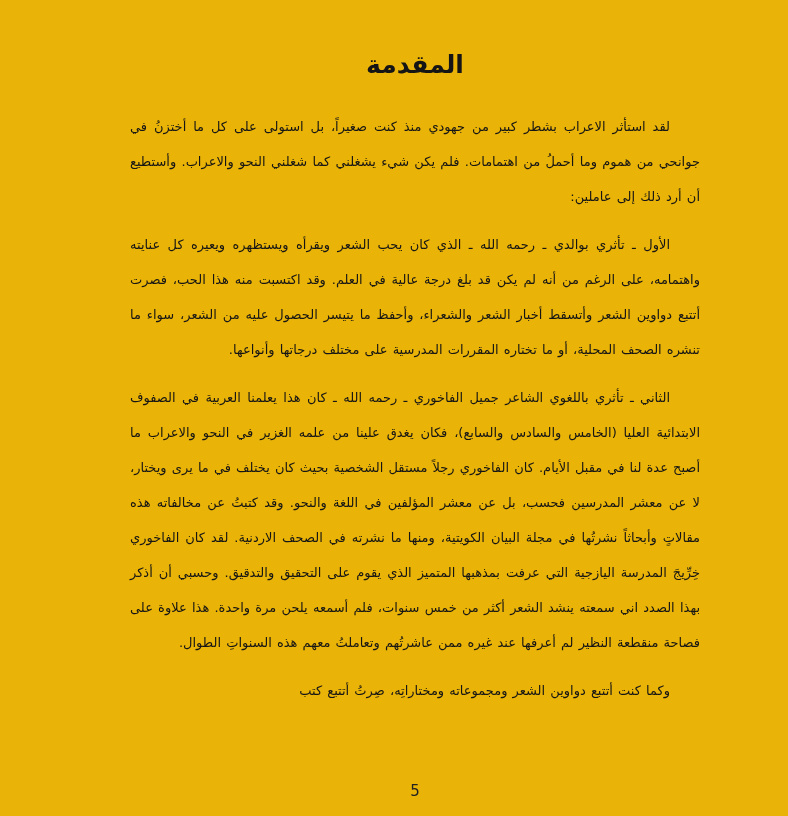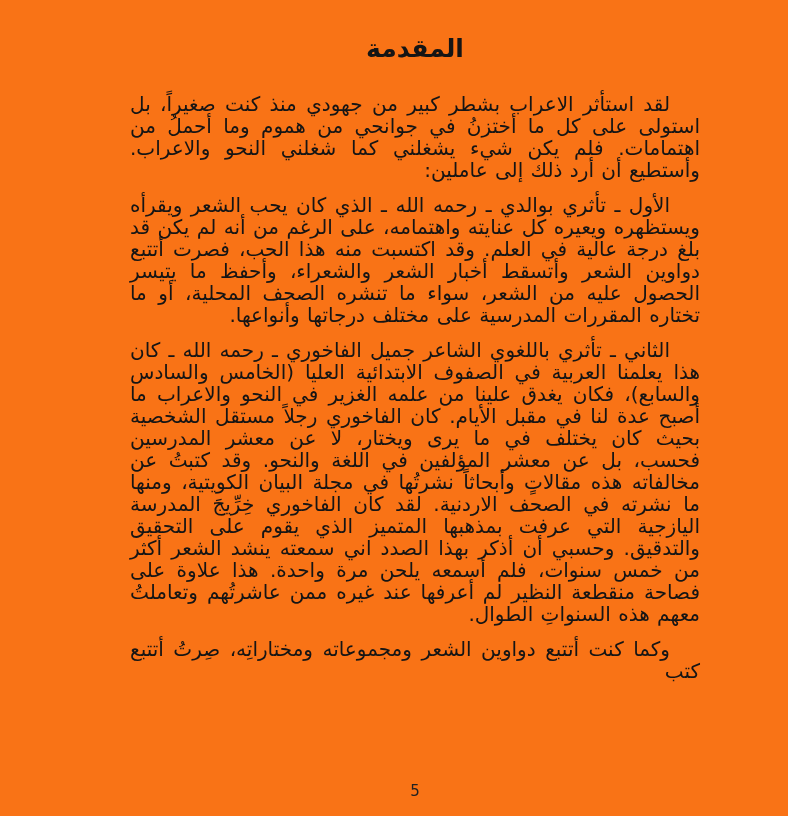--- a/index.html
+++ b/index.html
@@ -4,40 +4,40 @@
 <style>
   html, body {
     margin: 0;
     padding: 0;
     background: #ffffff;
   }
   .page {
     position: relative;
     width: 788px;
     height: 816px;
-    background: #f97316;
+    background: #eab308;
     box-sizing: border-box;
     
-    padding: 28px 88px 0 130px;
+    padding: 44px 88px 0 130px;
     direction: rtl;
     font-family: "DejaVu Sans", sans-serif;
     color: #151515;
     overflow: hidden;
   }
   .page-title {
     margin: 6px 0 30px 0;
     text-align: center;
     font-size: 25px;
     font-weight: bold;
     letter-spacing: 0;
   }
   .para {
     margin: 0 0 13px 0;
-    font-size: 20px;
-    line-height: 22px;
+    font-size: 13px;
+    line-height: 35px;
     text-align: justify;
     text-indent: 30px; 
     word-spacing: 1px;
   }
   .para-lead {
     font-weight: normal;
   }
   .page-number {
     position: absolute;
     bottom: 16px;

